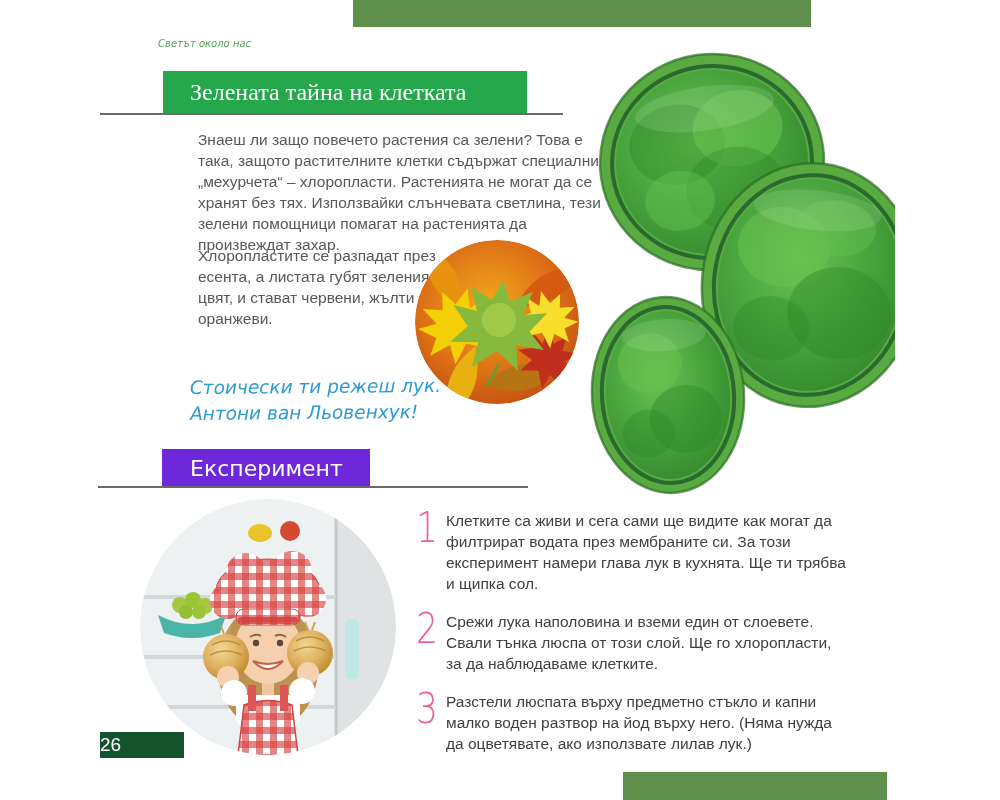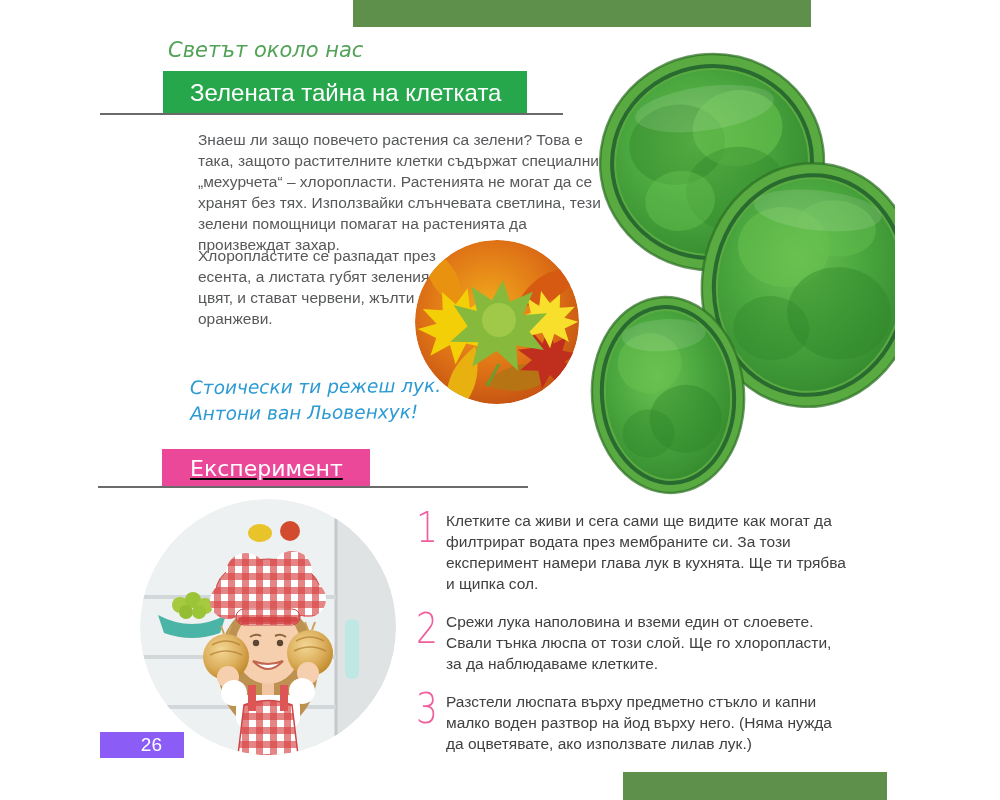--- a/index.html
+++ b/index.html
@@ -3,56 +3,56 @@
 <meta charset="utf-8">
 <style>
   html,body{margin:0;padding:0;background:#ffffff;}
   .canvas{
     position:relative;width:1000px;height:800px;background:#ffffff;overflow:hidden;
     font-family:"Liberation Sans","DejaVu Sans",sans-serif;
   }
   .abs{position:absolute;}
   .accent-bar{background:#5e8f4b;}
   .series-title{
-    left:168px;top:38px;font-size:21px;font-style:italic;color:#52a257;
+    left:158px;top:38px;font-size:10px;font-style:italic;color:#52a257;
     font-family:"DejaVu Sans",sans-serif;
   }
   .title-bar{
     left:163px;top:71px;width:364px;height:43px;background:#26a74c;
     display:flex;align-items:center;padding-left:27px;box-sizing:border-box;
   }
   .title-bar span{color:#ffffff;font-size:24px;font-weight:400;white-space:nowrap;
-    font-family:Liberation Sans, sans-serif;}
+    font-family:Liberation Serif, serif;}
   .rule{background:#6a6a6a;height:2px;}
   .bodytext{font-size:15.5px;line-height:21px;color:#57585a;margin-left:8px;}
   .intro{left:190px;top:129px;width:404px;}
   .autumn{left:190px;top:245px;width:254px;}
   .quote{
     left:190px;top:374px;font-size:18.5px;line-height:26px;color:#2c9ad3;
     font-style:italic;transform:rotate(-0.5deg);font-family:"DejaVu Sans",sans-serif;
   }
   .pink-bar{
-    left:162px;top:449px;width:208px;height:38px;background:#ec4899;
-    display:flex;align-items:center;padding-left:28px;box-sizing:border-box;text-decoration:underline;
+    left:162px;top:449px;width:208px;height:38px;background:#6d28d9;
+    display:flex;align-items:center;padding-left:28px;box-sizing:border-box;
   }
   .pink-bar span{color:#ffffff;font-size:22px;font-family:"DejaVu Sans",sans-serif;}
   .leaves-circle{left:415px;top:240px;width:164px;height:164px;border-radius:50%;overflow:hidden;}
   .girl-circle{left:140px;top:499px;width:256px;height:256px;border-radius:50%;overflow:hidden;}
   .cells{left:580px;top:40px;width:315px;height:470px;}
   .steps{left:416px;top:510px;width:440px;}
   .step{display:flex;margin-bottom:17px;}
   .step-num{
     width:30px;flex:0 0 30px;font-size:42px;line-height:40px;font-weight:300;
     color:#ef5f9e;transform:scaleX(.82);transform-origin:left top;margin-top:-2px;
     font-family:"DejaVu Sans",sans-serif;
   }
   .step-text{width:402px;font-size:15.5px;line-height:21px;color:#404040;}
   .page-box{
-    left:100px;top:732px;width:84px;height:26px;background:#8b5cf6;
-    display:flex;align-items:center;justify-content:flex-end;padding-right:22px;
+    left:100px;top:732px;width:84px;height:26px;background:#14532d;
+    display:flex;align-items:center;padding-right:14px;
     box-sizing:border-box;
   }
   .page-box span{color:#ffffff;font-size:19px;}
 </style>
 </head>
 <body>
 
 <div class="canvas">
 
   <div class="abs accent-bar" style="left:353px;top:0;width:458px;height:27px;"></div>

